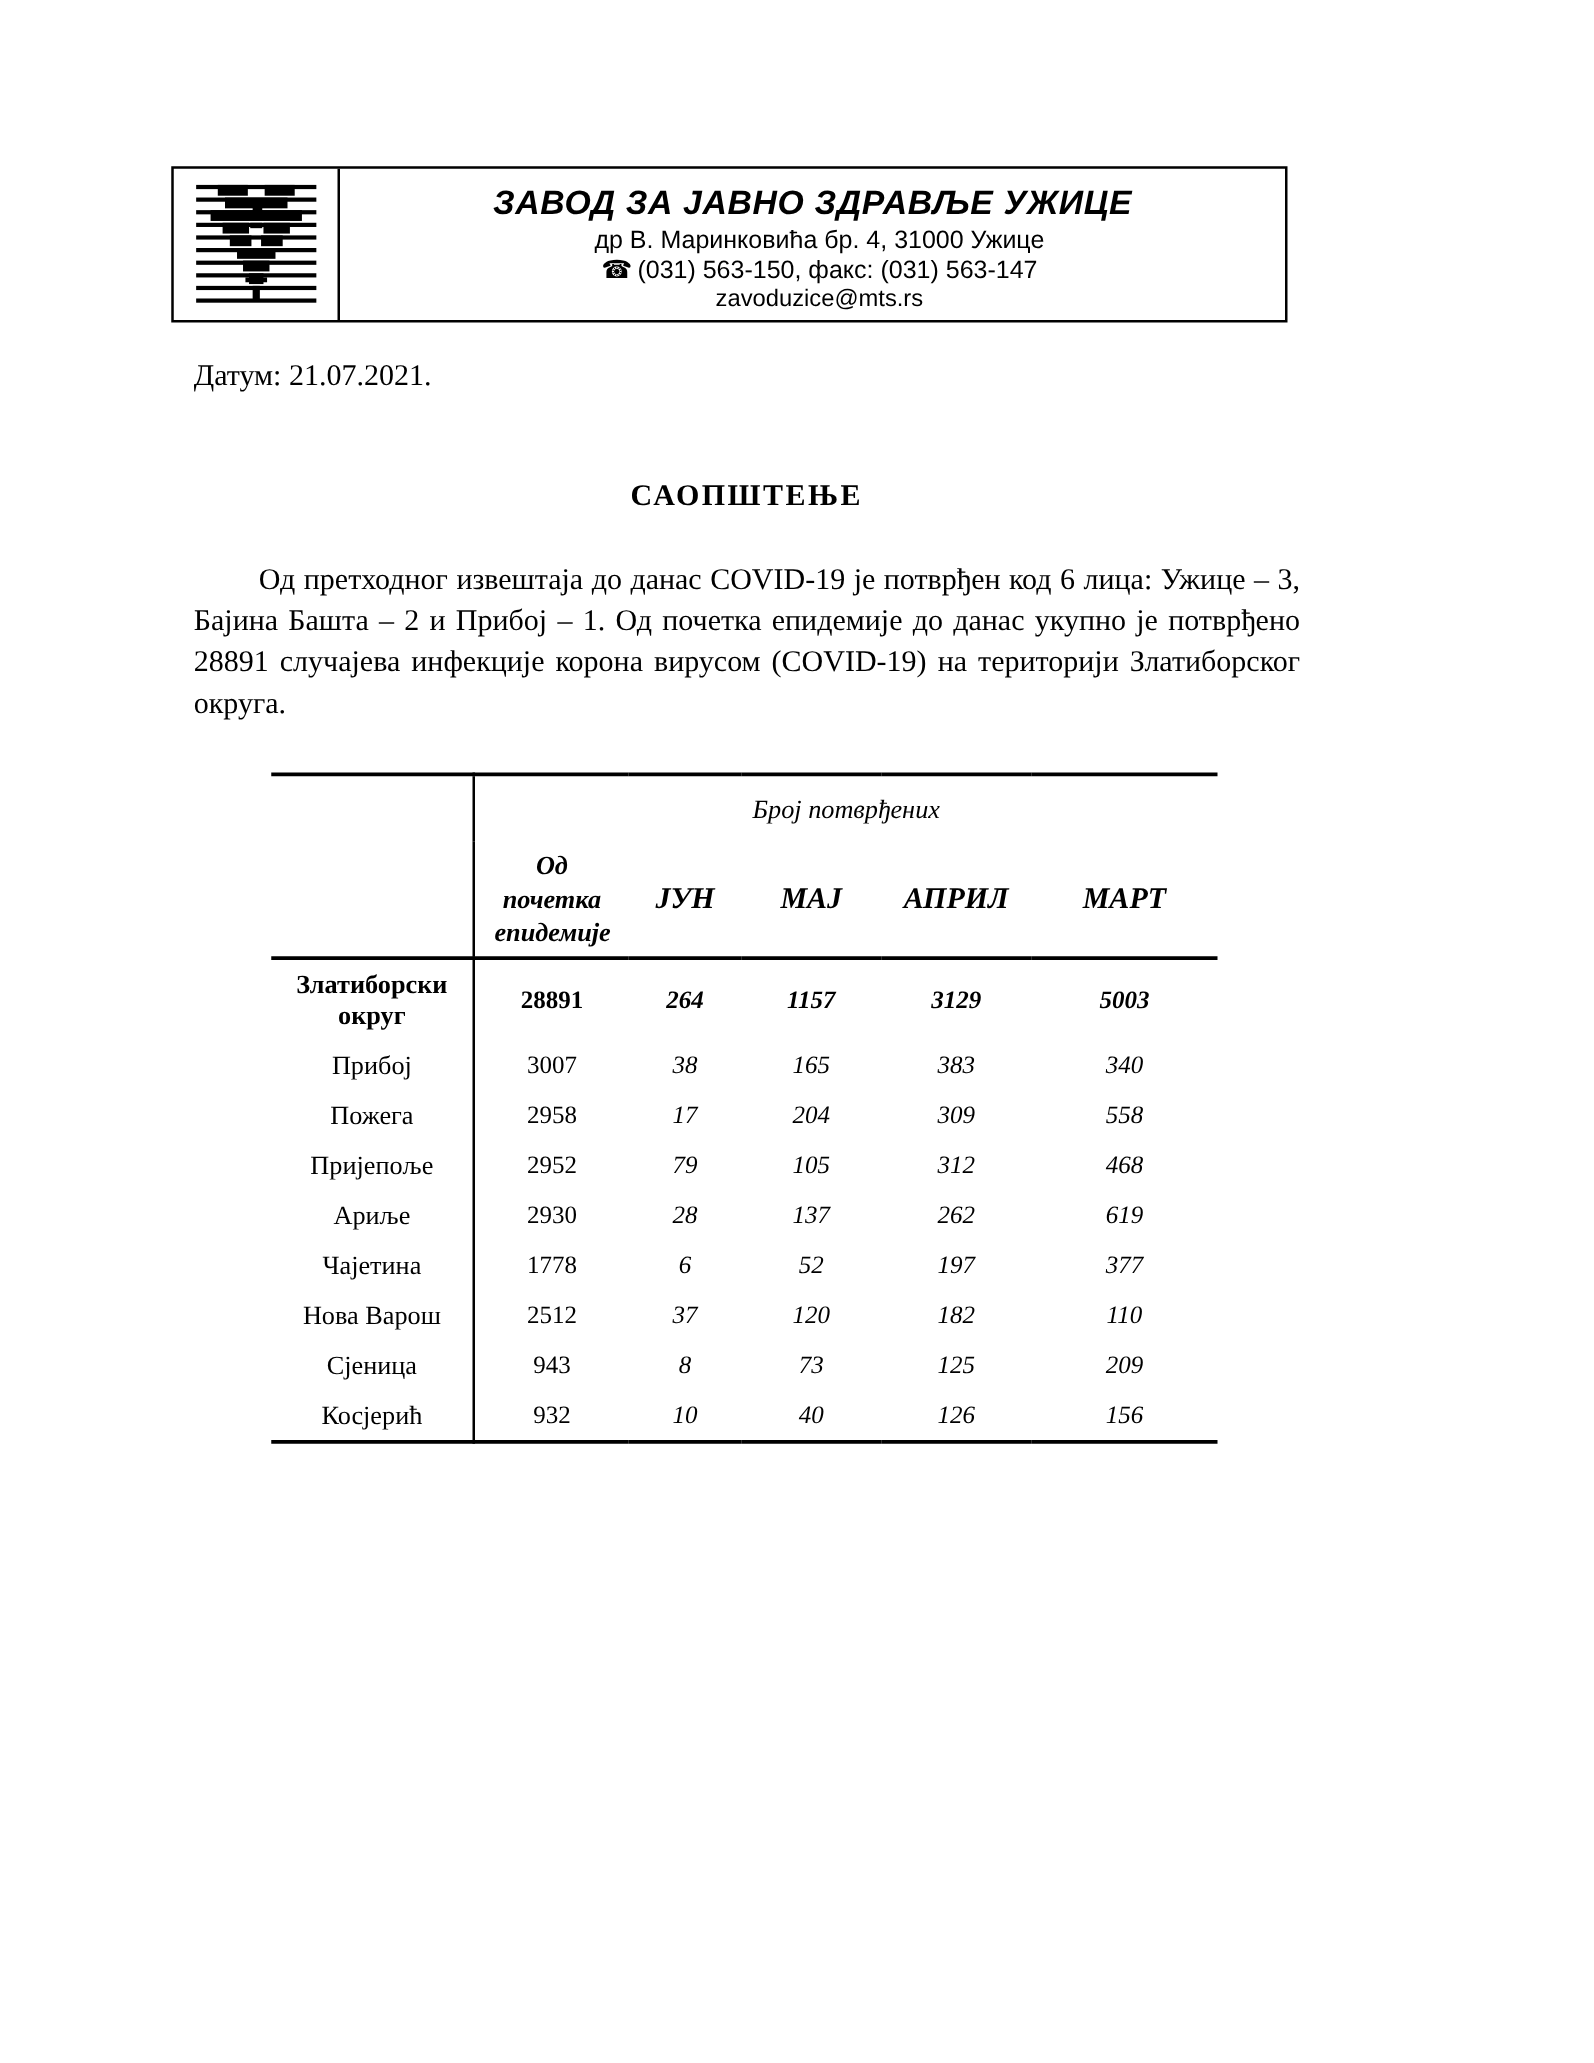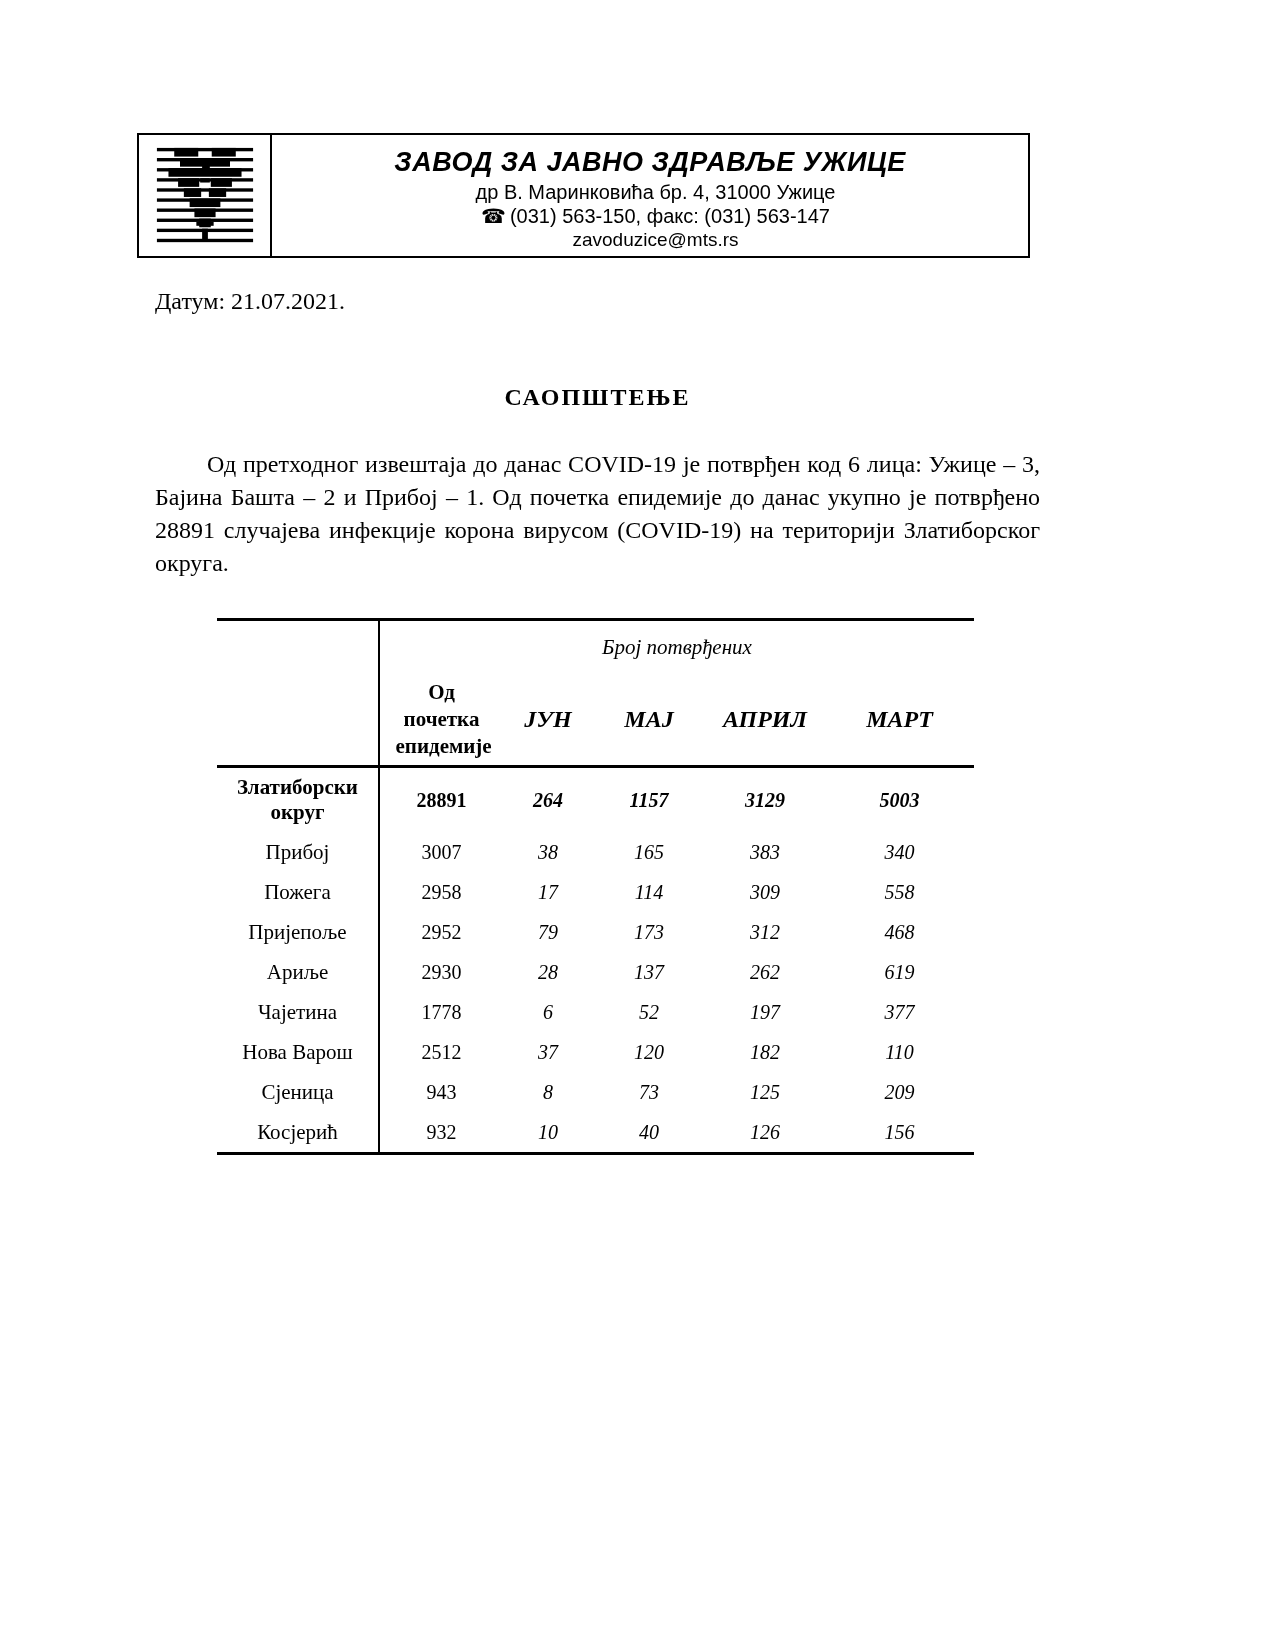--- a/index.html
+++ b/index.html
@@ -71,21 +71,21 @@
     font-weight:normal;
   }
   .covid-table th:first-child, .covid-table td:first-child {
     border-right:2px solid #000;
   }
   .group-row th { height:52px; }
   .group-head { font-size:21px; font-weight:bold; font-style:italic; }
   .sub-row th { height:92px; }
   .sub-row .col-start span {
     display:inline-block; max-width:92px;
-    font-size:21px; font-weight:bold; line-height:27px;
+    font-size:21px; font-weight:bold; font-style:italic; line-height:27px;
   }
   .sub-row .col-month span {
     font-size:24px; font-weight:bold; font-style:italic;
   }
   .covid-table tbody td { height:40px; font-size:20px; }
   .covid-table tbody td.name-cell { font-size:21px; line-height:25px; }
   .covid-table tbody td.month-val { font-style:italic; }
   .covid-table tbody tr.total-row td { font-weight:bold; height:64px; }
   .covid-table tbody tr.total-row td.name-cell { font-size:21px; }
   .covid-table tbody tr.total-row td:not(.name-cell):not(.start-val) { font-style:italic; }
@@ -182,30 +182,30 @@
       <td class="month-val">38</td>
       <td class="month-val">165</td>
       <td class="month-val">383</td>
       <td class="month-val">340</td>
     </tr>
 
     <tr>
       <td class="name-cell"><span>Пожега</span></td>
       <td class="start-val">2958</td>
       <td class="month-val">17</td>
-      <td class="month-val">114</td>
+      <td class="month-val">204</td>
       <td class="month-val">309</td>
       <td class="month-val">558</td>
     </tr>
 
     <tr>
       <td class="name-cell"><span>Пријепоље</span></td>
       <td class="start-val">2952</td>
       <td class="month-val">79</td>
-      <td class="month-val">173</td>
+      <td class="month-val">105</td>
       <td class="month-val">312</td>
       <td class="month-val">468</td>
     </tr>
 
     <tr>
       <td class="name-cell"><span>Ариље</span></td>
       <td class="start-val">2930</td>
       <td class="month-val">28</td>
       <td class="month-val">137</td>
       <td class="month-val">262</td>

